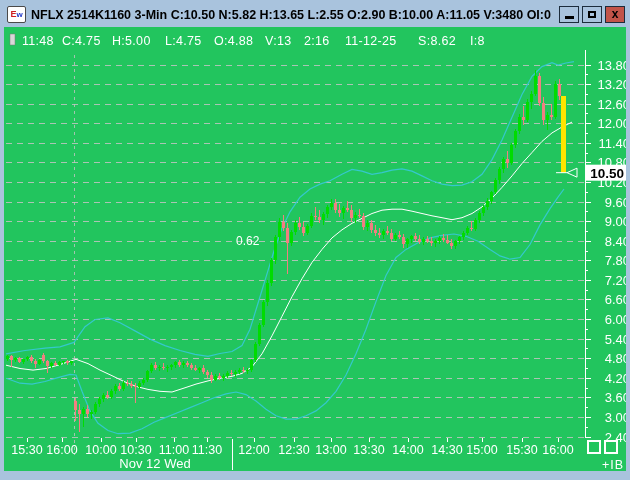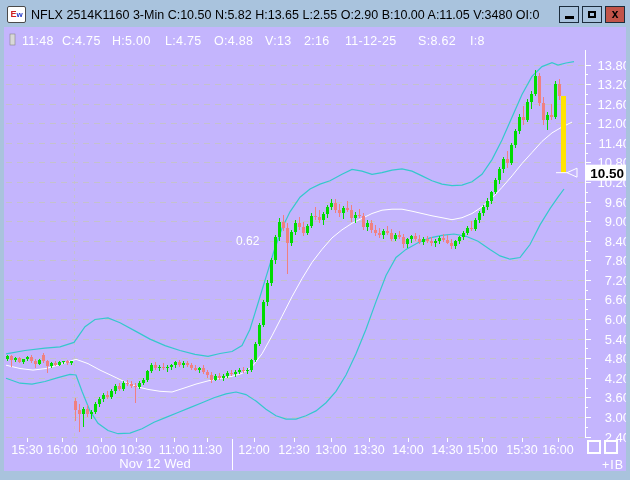--- a/index.html
+++ b/index.html
@@ -12,31 +12,31 @@
     position:absolute;left:4px;top:3px;right:4px;height:23px;
     display:flex;align-items:center;gap:5px;padding-left:3px;box-sizing:border-box;
   }
   .app-icon{
     width:17px;height:15px;background:#ffffff;border:1px solid #4a4a4a;border-radius:2px;
     display:flex;align-items:center;justify-content:center;
     font-size:9px;font-weight:bold;line-height:1;letter-spacing:0;
   }
   .app-icon .e{color:#cc2020;}
   .app-icon .w{color:#2038c8;font-size:8px;}
-  .title{flex:1;font-size:12.5px;font-weight:400;color:#000;white-space:nowrap;overflow:hidden;}
+  .title{flex:1;font-size:12.5px;font-weight:700;color:#000;white-space:nowrap;overflow:hidden;}
   .btns{display:flex;gap:3px;margin-right:1px;}
   .wbtn{
     width:20px;height:17px;background:#a9c3dd;border:1px solid #1c2c3c;
     display:flex;align-items:center;justify-content:center;cursor:default;box-sizing:border-box;
   }
   .wbtn.close{background:#c25449;}
   .glyph-min{width:9px;height:3px;background:#000;margin-top:6px;}
   .glyph-max{width:8px;height:7px;border:2px solid #000;box-sizing:border-box;}
   .glyph-x{font-size:12px;font-weight:bold;color:#000;line-height:1;transform:translateY(-1px);}
-  .client{position:absolute;left:4px;top:27px;width:622px;height:444px;background:#c4b5fd;}
+  .client{position:absolute;left:4px;top:27px;width:622px;height:444px;background:#22c55e;}
   svg text{font-family:"Liberation Sans",sans-serif;}
 </style>
 </head>
 <body>
 
 <div class="window">
   <div class="titlebar">
     <div class="app-icon">
         <span class="e">E</span>
         <span class="w">w</span>

